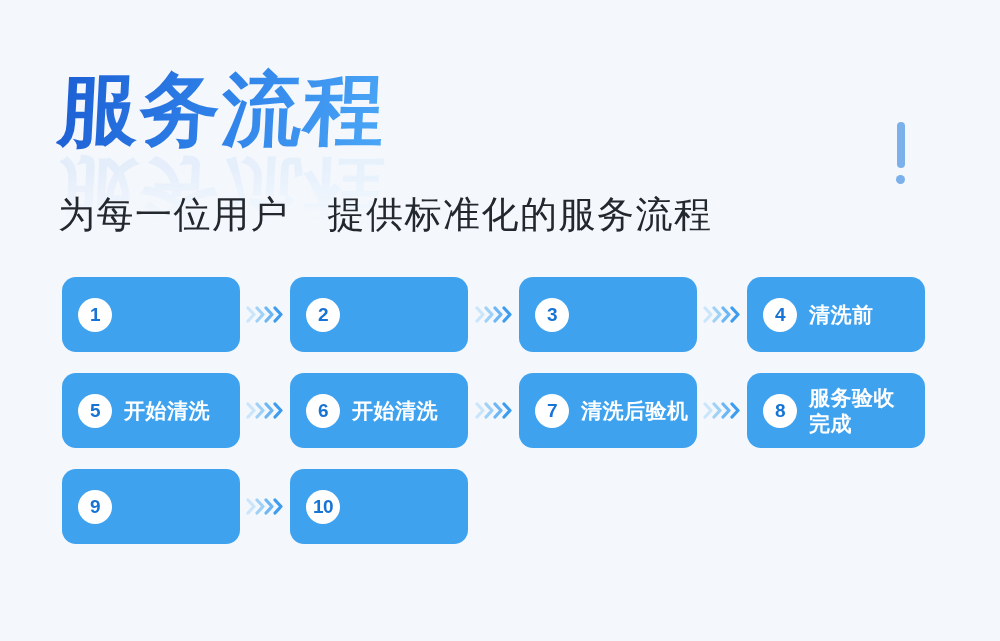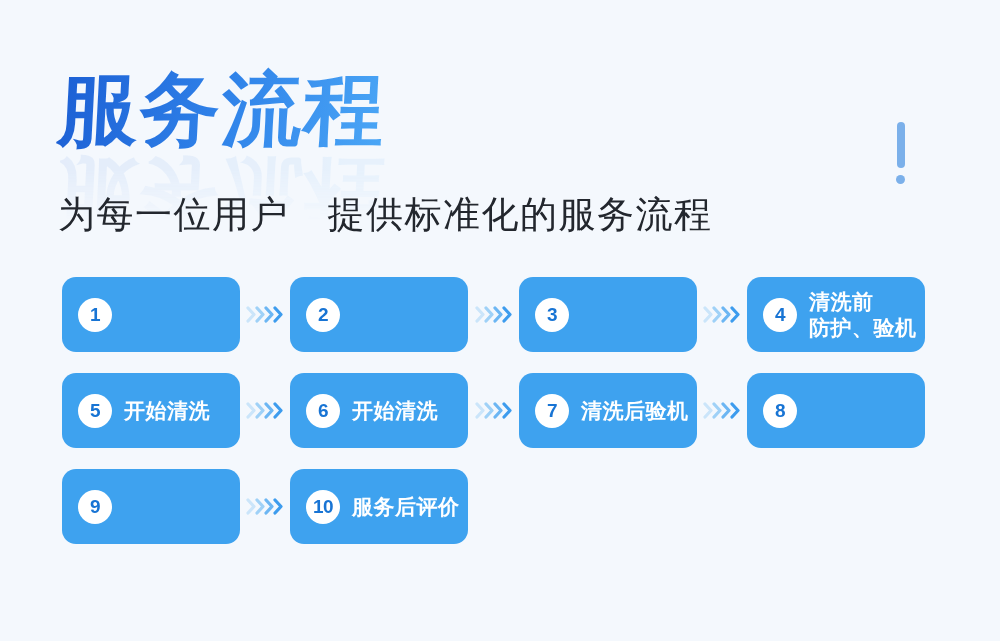--- a/index.html
+++ b/index.html
@@ -123,21 +123,20 @@
         <path d="M2,2 L8,8.5 L2,15" fill="none" stroke="#CBE5FA" stroke-width="3.2" stroke-linecap="round" stroke-linejoin="round"></path>
         <path d="M11,2 L17,8.5 L11,15" fill="none" stroke="#9FD1F7" stroke-width="3.2" stroke-linecap="round" stroke-linejoin="round"></path>
         <path d="M20,2 L26,8.5 L20,15" fill="none" stroke="#6CB6F3" stroke-width="3.2" stroke-linecap="round" stroke-linejoin="round"></path>
         <path d="M29,2 L35,8.5 L29,15" fill="none" stroke="#3D9CEE" stroke-width="3.2" stroke-linecap="round" stroke-linejoin="round"></path>
       </svg>
     </div>
     <div class="step-box" style="grid-area: 1 / 7;">
       <span class="step-num">4</span>
       <span class="step-label">
         <span>清洗前</span>
-        <span>防护、验机</span>
       </span>
     </div>
     <div class="step-box" style="grid-area: 2 / 1;">
       <span class="step-num">5</span>
       <span class="step-label">
         <span>开始清洗</span>
       </span>
     </div>
     <div class="arrow-cell" style="grid-area: 2 / 2;">
       <svg width="38" height="17" viewBox="0 0 38 17">
@@ -170,31 +169,32 @@
     <div class="arrow-cell" style="grid-area: 2 / 6;">
       <svg width="38" height="17" viewBox="0 0 38 17">
         <path d="M2,2 L8,8.5 L2,15" fill="none" stroke="#CBE5FA" stroke-width="3.2" stroke-linecap="round" stroke-linejoin="round"></path>
         <path d="M11,2 L17,8.5 L11,15" fill="none" stroke="#9FD1F7" stroke-width="3.2" stroke-linecap="round" stroke-linejoin="round"></path>
         <path d="M20,2 L26,8.5 L20,15" fill="none" stroke="#6CB6F3" stroke-width="3.2" stroke-linecap="round" stroke-linejoin="round"></path>
         <path d="M29,2 L35,8.5 L29,15" fill="none" stroke="#3D9CEE" stroke-width="3.2" stroke-linecap="round" stroke-linejoin="round"></path>
       </svg>
     </div>
     <div class="step-box" style="grid-area: 2 / 7;">
       <span class="step-num">8</span>
+      <span class="step-label">
+        <span>服务验收</span>
+        <span>完成</span>
+      </span>
     </div>
     <div class="step-box" style="grid-area: 3 / 1;">
       <span class="step-num">9</span>
     </div>
     <div class="arrow-cell" style="grid-area: 3 / 2;">
       <svg width="38" height="17" viewBox="0 0 38 17">
         <path d="M2,2 L8,8.5 L2,15" fill="none" stroke="#CBE5FA" stroke-width="3.2" stroke-linecap="round" stroke-linejoin="round"></path>
         <path d="M11,2 L17,8.5 L11,15" fill="none" stroke="#9FD1F7" stroke-width="3.2" stroke-linecap="round" stroke-linejoin="round"></path>
         <path d="M20,2 L26,8.5 L20,15" fill="none" stroke="#6CB6F3" stroke-width="3.2" stroke-linecap="round" stroke-linejoin="round"></path>
         <path d="M29,2 L35,8.5 L29,15" fill="none" stroke="#3D9CEE" stroke-width="3.2" stroke-linecap="round" stroke-linejoin="round"></path>
       </svg>
     </div>
     <div class="step-box" style="grid-area: 3 / 3;">
       <span class="step-num">10</span>
-      <span class="step-label">
-        <span>服务后评价</span>
-      </span>
     </div>
   </div>
 
 </body></html>

